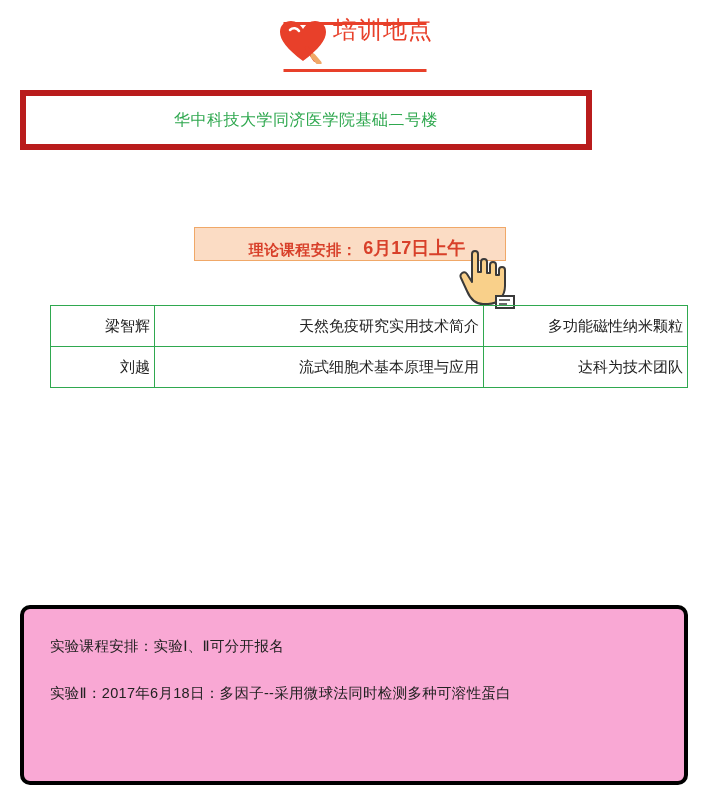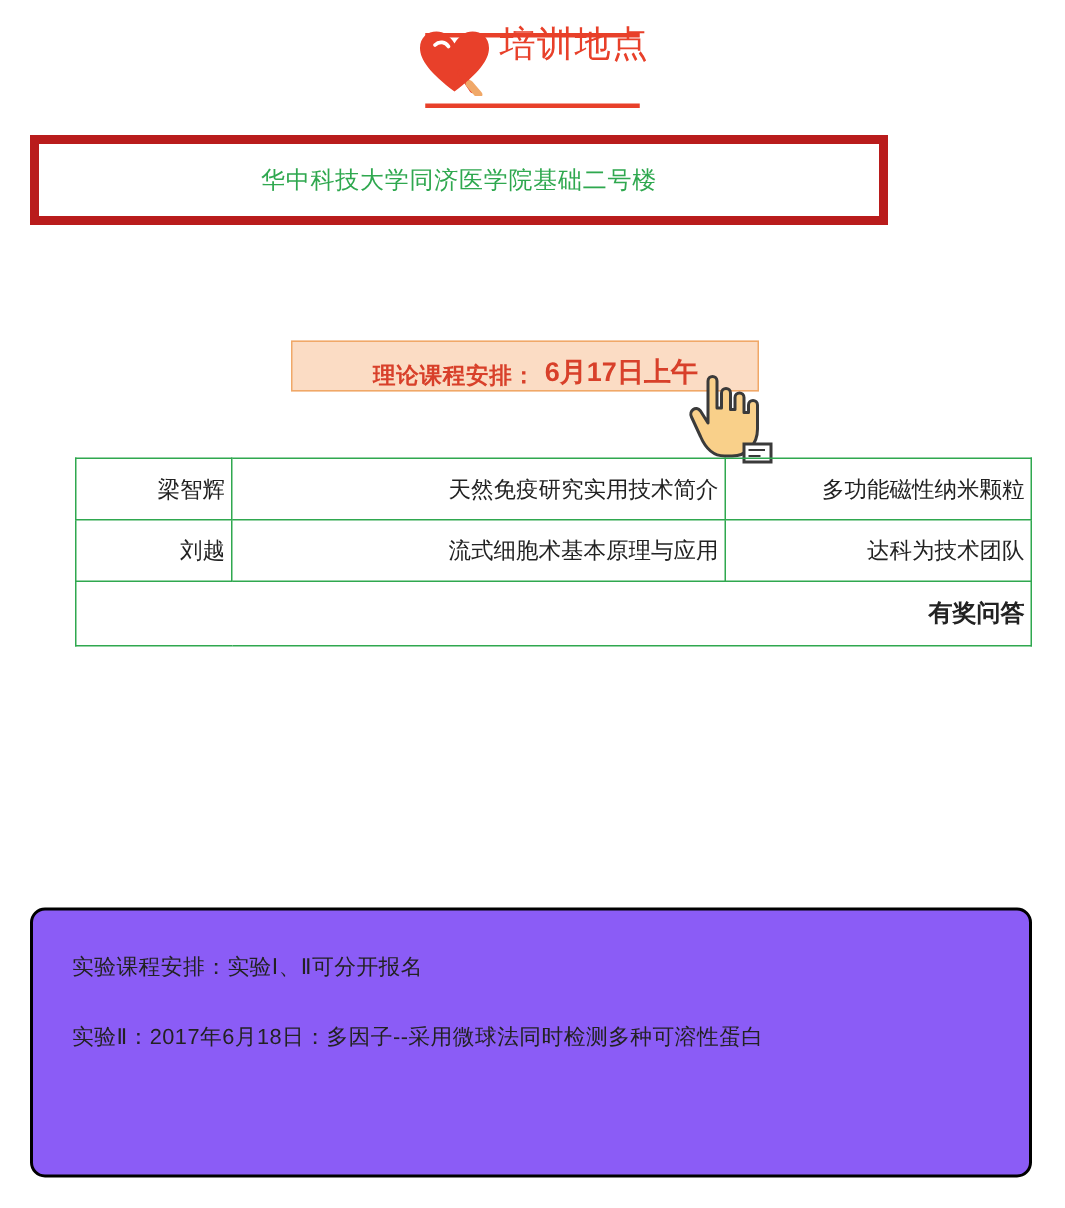--- a/index.html
+++ b/index.html
@@ -155,22 +155,22 @@
     font-weight: bold;
   }
 
   
   .note-box {
     position: absolute;
     left: 20px;
     top: 605px;
     width: 668px;
     height: 180px;
-    background: #8b5cf6;
-    border: 2px solid #000000;
+    background: #f9a8d4;
+    border: 4px solid #000000;
     border-radius: 10px;
     box-sizing: border-box;
     padding: 28px 26px;
   }
   .note-line {
     font-size: 14.5px;
     color: #222;
     margin-bottom: 28px;
     letter-spacing: 0.3px;
   }
@@ -217,22 +217,19 @@
     <tr>
       <td class="col-speaker">梁智辉</td>
       <td class="col-topic">天然免疫研究实用技术简介</td>
       <td class="col-org">多功能磁性纳米颗粒</td>
     </tr>
     <tr>
       <td class="col-speaker">刘越</td>
       <td class="col-topic">流式细胞术基本原理与应用</td>
       <td class="col-org">达科为技术团队</td>
     </tr>
-    <tr class="quiz-row">
-      <td colspan="3">有奖问答</td>
-    </tr>
   </tbody>
 </table>
 
 <div class="note-box">
   <div class="note-line">实验课程安排：实验Ⅰ、Ⅱ可分开报名</div>
   <div class="note-line">实验Ⅱ：2017年6月18日：多因子--采用微球法同时检测多种可溶性蛋白</div>
 </div>
 
 </body></html>

